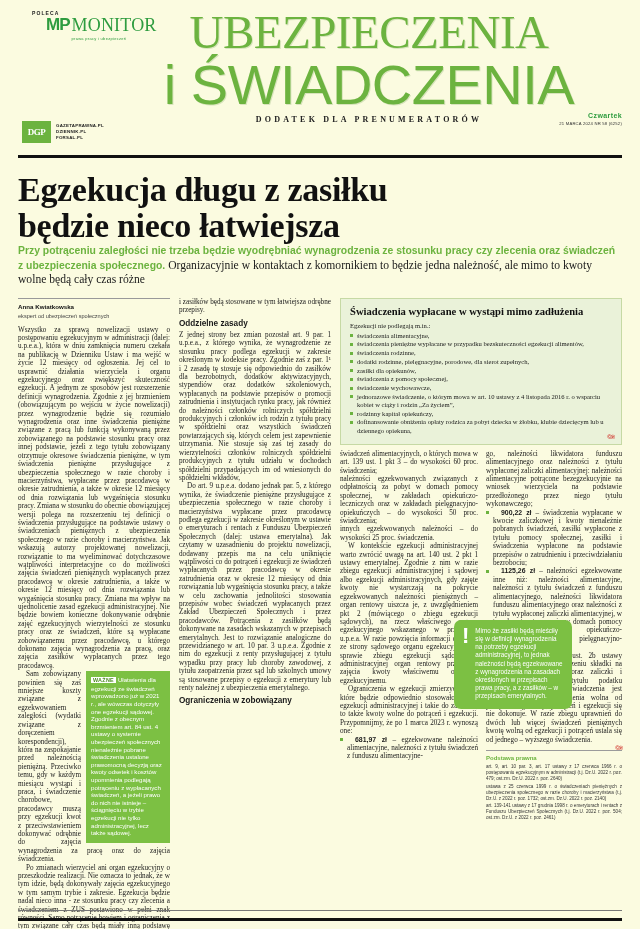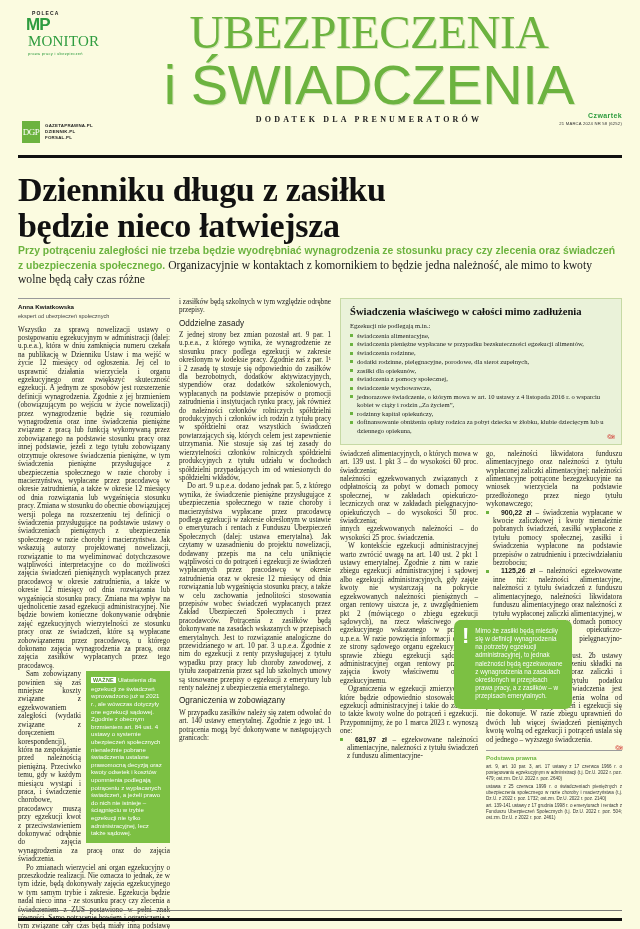--- a/index.html
+++ b/index.html
@@ -15,40 +15,40 @@
   .page { width:640px; height:929px; padding: 0 18px; position:relative; }
 
   
   .masthead { position:relative; height:152px; }
   .brandcol { position:absolute; left:0; top:10px; width:105px; }
   .poleca {
     font-family:"Liberation Sans", sans-serif;
     font-size:5px; font-weight:bold; letter-spacing:1.1px;
     color:#222; margin-left:14px; margin-bottom:1px;
   }
-  .mp-row { display:flex; align-items:flex-start; margin-left:8px;flex-direction:column; }
+  .mp-row { display:flex; align-items:flex-start; margin-left:28px; }
   .mp-mark {
     font-family:"Liberation Sans", sans-serif;
     font-weight:bold; font-size:17px; line-height:15px;
     color:#2e9c3f; letter-spacing:-1px;
   }
   .mp-text-wrap { margin-left:2px; }
   .mp-monitor {
     font-family:"Liberation Serif", serif;
-    font-size:15px; line-height:14px; color:#2e9c3f; letter-spacing:0.2px;text-align:right;
+    font-size:18px; line-height:14px; color:#2e9c3f; letter-spacing:0.2px;text-align:right;
   }
   .mp-sub {
     font-family:"Liberation Sans", sans-serif;
     font-size:4px; color:#2e9c3f; letter-spacing:.3px; margin-top:1px;
   }
   .dgp-row { position:absolute; left:4px; top:121px; display:flex; align-items:center; }
   .dgp-box {
-    width:18px; height:22px; background:#6cb33f; color:#fff;
+    width:29px; height:22px; background:#6cb33f; color:#fff;
     font-family:"Liberation Serif", serif; font-size:9px;
-    display:flex; align-items:center; justify-content:center; letter-spacing:-.5px;
+    display:flex; align-items:center; justify-content:center; letter-spacing:-.5px;font-weight:bold;
   }
   .dgp-lines {
     margin-left:5px; font-family:"Liberation Sans", sans-serif;
     font-size:4.4px; font-weight:bold; line-height:6px; color:#222; letter-spacing:.25px;
   }
   .titleblock { position:absolute; left:98px; top:6px; right:0; text-align:center; }
   .t-line1 {
     font-family:"Liberation Serif", serif;
     font-size:47px; line-height:52px; color:#6cb33f;
     letter-spacing:-0.5px; white-space:nowrap;
@@ -91,21 +91,21 @@
     font-size:10.4px; font-weight:bold;
   }
 
   
   .body-area { position:relative; margin-top:10px; }
   .col { position:absolute; top:0; font-size:7.2px; line-height:8.4px; text-align:justify; }
   .col p { margin:0 0 0 0; text-indent:8px; }
   .col p.noind { text-indent:0; }
   .col h3 {
     font-family:"Liberation Sans", sans-serif;
-    font-size:8.2px; font-weight:normal; margin:5px 0 3px 0; text-indent:0;
+    font-size:8.2px; font-weight:bold; margin:5px 0 3px 0; text-indent:0;
   }
   .byline-name {
     font-family:"Liberation Sans", sans-serif;
     font-size:6.2px; font-weight:bold; color:#111;
   }
   .byline-role {
     font-family:"Liberation Sans", sans-serif;
     font-size:5.6px; color:#444; margin-top:1px; margin-bottom:5px;
   }
   .hairline { height:1px; background:#999; margin-bottom:4px; }
@@ -223,31 +223,31 @@
     </div>
 
     <div class="dateblock">
       <div class="d-day">Czwartek</div>
       <div class="d-date">21 MARCA 2024 NR 58 (6252)</div>
     </div>
   </div>
 
   <div class="rule-thick"></div>
 
-  <div class="headline" style="white-space:pre-line">Dzienniku długu z zasiłku
+  <div class="headline" style="white-space:pre-line">Egzekucja długu z zasiłku
 będzie nieco łatwiejsza</div>
 
   <div class="lead">
     <b>Przy potrąceniu zaległości nie trzeba będzie wyodrębniać wynagrodzenia ze stosunku pracy czy zlecenia oraz świadczeń z ubezpieczenia społecznego.</b><span> Organizacyjnie w kontaktach z komornikiem to będzie jedna należność, ale mimo to kwoty wolne będą cały czas różne</span>
   </div>
 
   <div class="body-area" style="height:610px">
 
     <div class="greenbox">
-      <h2>Świadczenia właściwego w całości mimo zadłużenia</h2>
+      <h2>Świadczenia wypłacane w wystąpi mimo zadłużenia</h2>
       <div class="intro">Egzekucji nie podlegają m.in.:</div>
       <ul>
         <li>świadczenia alimentacyjne,</li>
         <li>świadczenia pieniężne wypłacane w przypadku bezskuteczności egzekucji alimentów,</li>
         <li>świadczenia rodzinne,</li>
         <li>dodatki rodzinne, pielęgnacyjne, porodowe, dla sierot zupełnych,</li>
         <li>zasiłki dla opiekunów,</li>
         <li>świadczenia z pomocy społecznej,</li>
         <li>świadczenie wychowawcze,</li>
         <li>jednorazowe świadczenie, o którym mowa w art. 10 ustawy z 4 listopada 2016 r. o wsparciu kobiet w ciąży i rodzin „Za życiem”,</li>
@@ -266,26 +266,25 @@
 
       <div class="wazne">
         <span class="tag">WAŻNE</span><span>Ułatwienia dla egzekucji ze świadczeń wprowadzono już w 2021 r., ale wówczas dotyczyły one egzekucji sądowej. Zgodnie z obecnym brzmieniem art. 84 ust. 4 ustawy o systemie ubezpieczeń społecznych nienależnie pobrane świadczenia ustalone prawomocną decyzją oraz kwoty odsetek i kosztów upomnienia podlegają potrąceniu z wypłacanych świadczeń, a jeżeli prawo do nich nie istnieje – ściągnięciu w trybie egzekucji nie tylko administracyjnej, lecz także sądowej.</span>
       </div>
 
       <p>Sam zobowiązany powinien się zaś mniejsze koszty związane z egzekwowaniem zaległości (wydatki związane z doręczeniem korespondencji), która na zaspokajanie przed należnością pieniężną. Przeciwko temu, gdy w każdym miesiącu wystąpi i praca, i świadczenie chorobowe, pracodawcy muszą przy egzekucji kwot z przeciwstawieniem dokonywać odrębnie do zajęcia wynagrodzenia za pracę oraz do zajęcia świadczenia.</p>
       <p>Po zmianach wierzyciel ani organ egzekucyjny o przeszkodzie realizacji. Nie oznacza to jednak, że w tym idzie, będą dokonywały zajęcia egzekucyjnego w tym samym trybie i zakresie. Egzekucja będzie nadal nieco inna - ze stosunku pracy czy zlecenia a świadczeniem z ZUS postawiono w pełni znak równości. Samo potrącenie bowiem i ograniczenia z tym związane cały czas będą miały inną podstawę prawną, co oznacza, że do wynagrodzeń i zasiłków będą stosowane w tym względzie odrębne przepisy.</p>
     </div>
 
     <div class="col" id="col2">
-      <p class="noind">i zasiłków będą szkolnych w tym względzie odrębne przepisy.</p>
+      <p class="noind">i zasiłków będą stosowane w tym łatwiejsza odrębne przepisy.</p>
       <h3>Oddzielne zasady</h3>
       <p class="noind">Z jednej strony bez zmian pozostał art. 9 par. 1 u.p.e.a., z którego wynika, że wynagrodzenie ze stosunku pracy podlega egzekucji w zakresie określonym w kodeksie pracy. Zgodnie zaś z par. 1¹ i 2 zasadę tę stosuje się odpowiednio do zasiłków dla bezrobotnych, dodatków aktywizacyjnych, stypendiów oraz dodatków szkoleniowych, wypłacanych na podstawie przepisów o promocji zatrudnienia i instytucjach rynku pracy, jak również do należności członków rolniczych spółdzielni produkcyjnych i członków ich rodzin z tytułu pracy w spółdzielni oraz wszystkich świadczeń powtarzających się, których celem jest zapewnienie utrzymania. Nie stosuje się zaś tej zasady do wierzytelności członków rolniczych spółdzielni produkcyjnych z tytułu udziału w dochodach spółdzielni przypadających im od wniesionych do spółdzielni wkładów,</p>
       <p>Do art. 9 u.p.e.a. dodano jednak par. 5, z którego wynika, że świadczenie pieniężne przysługujące z ubezpieczenia społecznego w razie choroby i macierzyństwa wypłacane przez pracodawcę podlega egzekucji w zakresie określonym w ustawie o emeryturach i rentach z Funduszu Ubezpieczeń Społecznych (dalej: ustawa emerytalna). Jak czytamy w uzasadnieniu do projektu nowelizacji, dodawany przepis ma na celu uniknięcie wątpliwości co do potrąceń i egzekucji ze świadczeń wypłacanych przez pracodawcę w okresie zatrudnienia oraz w okresie 12 miesięcy od dnia rozwiązania lub wygaśnięcia stosunku pracy, a także w celu zachowania jednolitości stosowania przepisów wobec świadczeń wypłacanych przez Zakład Ubezpieczeń Społecznych i przez pracodawców. Potrącenia z zasiłków będą dokonywane na zasadach wskazanych w przepisach emerytalnych. Jest to rozwiązanie analogiczne do przewidzianego w art. 10 par. 3 u.p.e.a. Zgodnie z nim do egzekucji z renty przysługującej z tytułu wypadku przy pracy lub choroby zawodowej, z tytułu zaopatrzenia przez sąd lub szkolnych umowy są stosowane przepisy o egzekucji z emerytury lub renty należnej z ubezpieczenia emerytalnego.</p>
       <h3>Ograniczenia w zobowiązany</h3>
-      <p class="noind">W przypadku zasiłków należy się zatem odwołać do art. 140 ustawy emerytalnej. Zgodnie z jego ust. 1 potrącenia mogą być dokonywane w następujących granicach:</p>
     </div>
 
     <div class="col" id="col3" style="top:152px">
       <p class="noind">świadczeń alimentacyjnych, o których mowa w art. 139 ust. 1 pkt 3 – do wysokości 60 proc. świadczenia;</p>
       <p class="noind">należności egzekwowanych związanych z odpłatnością za pobyt w domach pomocy społecznej, w zakładach opiekuńczo-leczniczych oraz w zakładach pielęgnacyjno-opiekuńczych – do wysokości 50 proc. świadczenia;</p>
       <p class="noind">innych egzekwowanych należności – do wysokości 25 proc. świadczenia.</p>
       <p>W kontekście egzekucji administracyjnej warto zwrócić uwagę na art. 140 ust. 2 pkt 1 ustawy emerytalnej. Zgodnie z nim w razie zbiegu egzekucji administracyjnej i sądowej albo egzekucji administracyjnych, gdy zajęte kwoty nie wystarczają na pokrycie egzekwowanych należności pieniężnych – organ rentowy uiszcza je, z uwzględnieniem pkt 2 (mówiącego o zbiegu egzekucji sądowych), na rzecz właściwego organu egzekucyjnego wskazanego w przepisach u.p.e.a. W razie powzięcia informacji o zbiegu ze strony sądowego organu egzekucyjnego w sprawie zbiegu egzekucji sądowej i administracyjnej organ rentowy przekazuje zajęcia kwoty właściwemu organowi egzekucyjnemu.</p>
       <p>Ograniczenia w egzekucji zmierzyć i rent, które będzie odpowiednio stosowało się w egzekucji administracyjnej i takie do zasiłków, to także kwoty wolne do potrąceń i egzekucji. Przypomnijmy, że po 1 marca 2023 r. wynoszą one:</p>
       <p class="bul"><b>681,97 zł</b><span> – egzekwowane należności alimentacyjne, należności z tytułu świadczeń z funduszu alimentacyjne-</span></p>
     </div>

